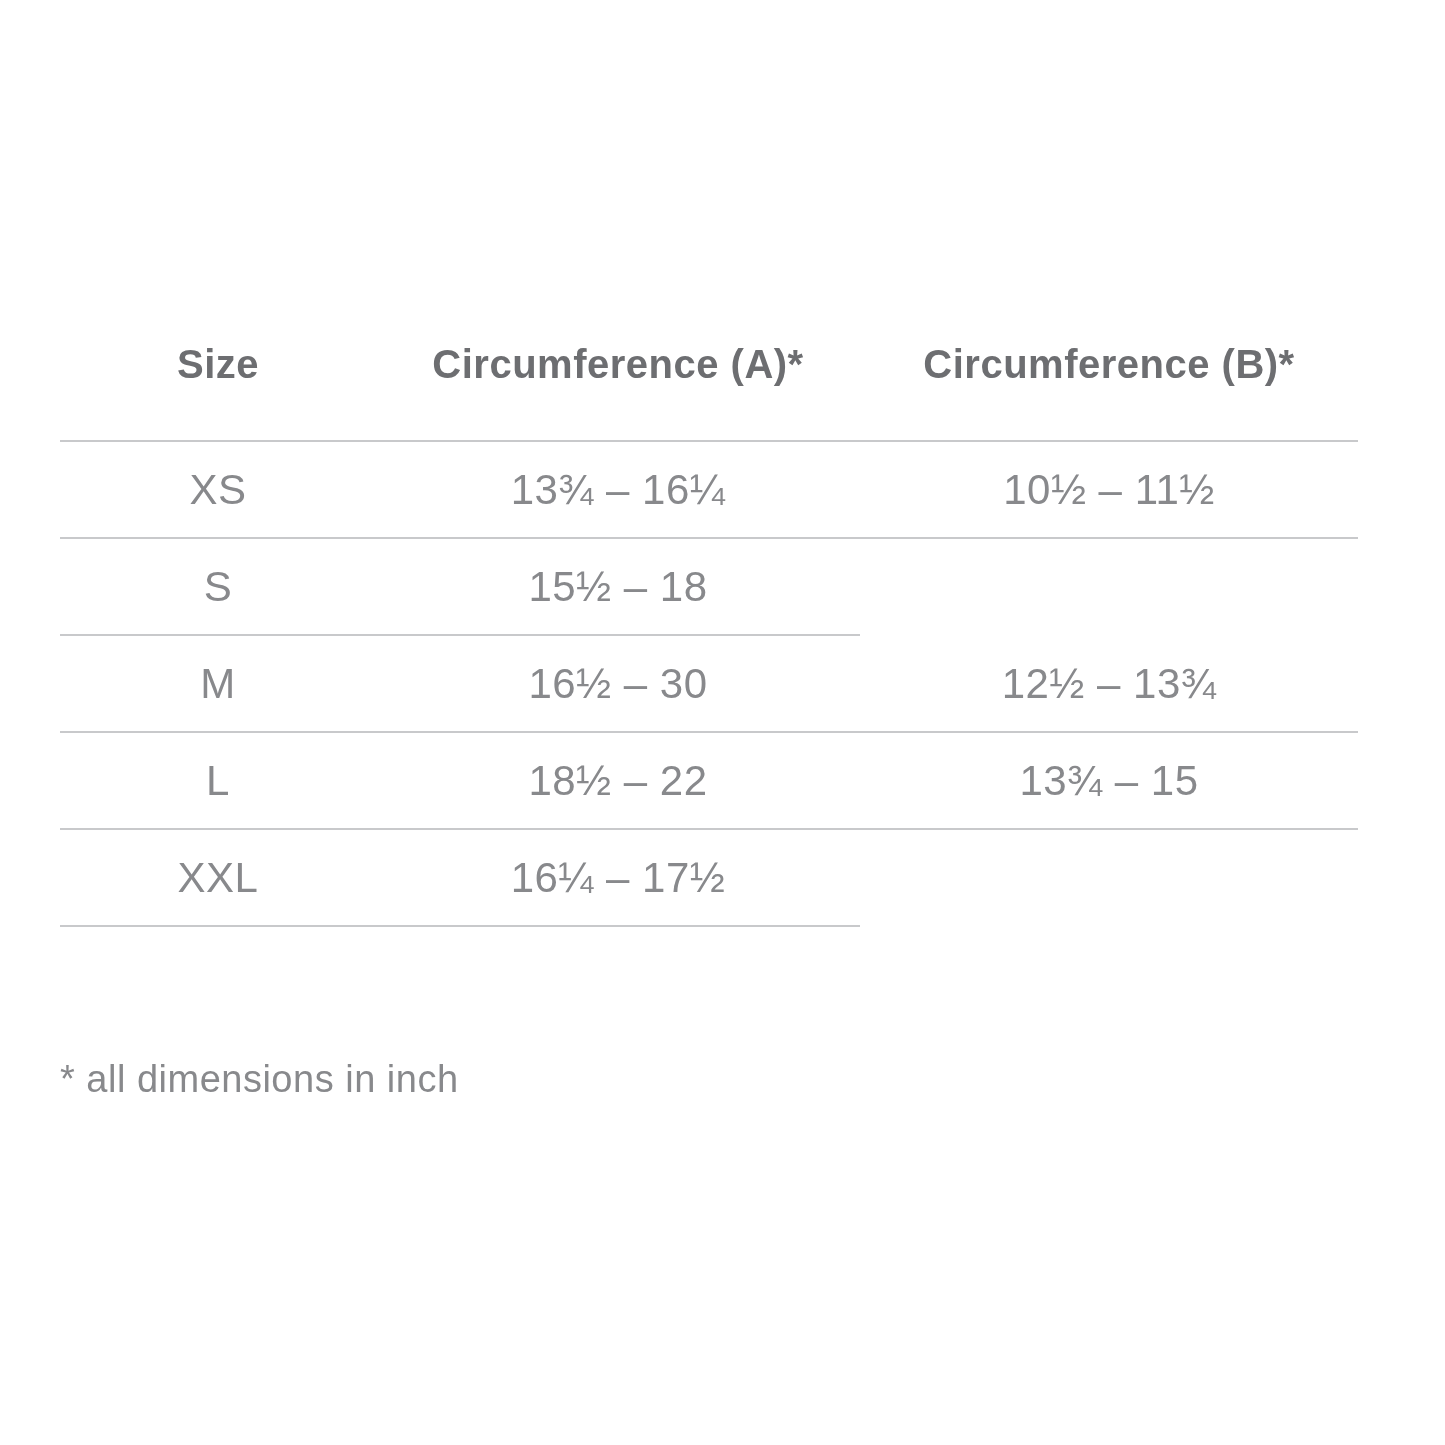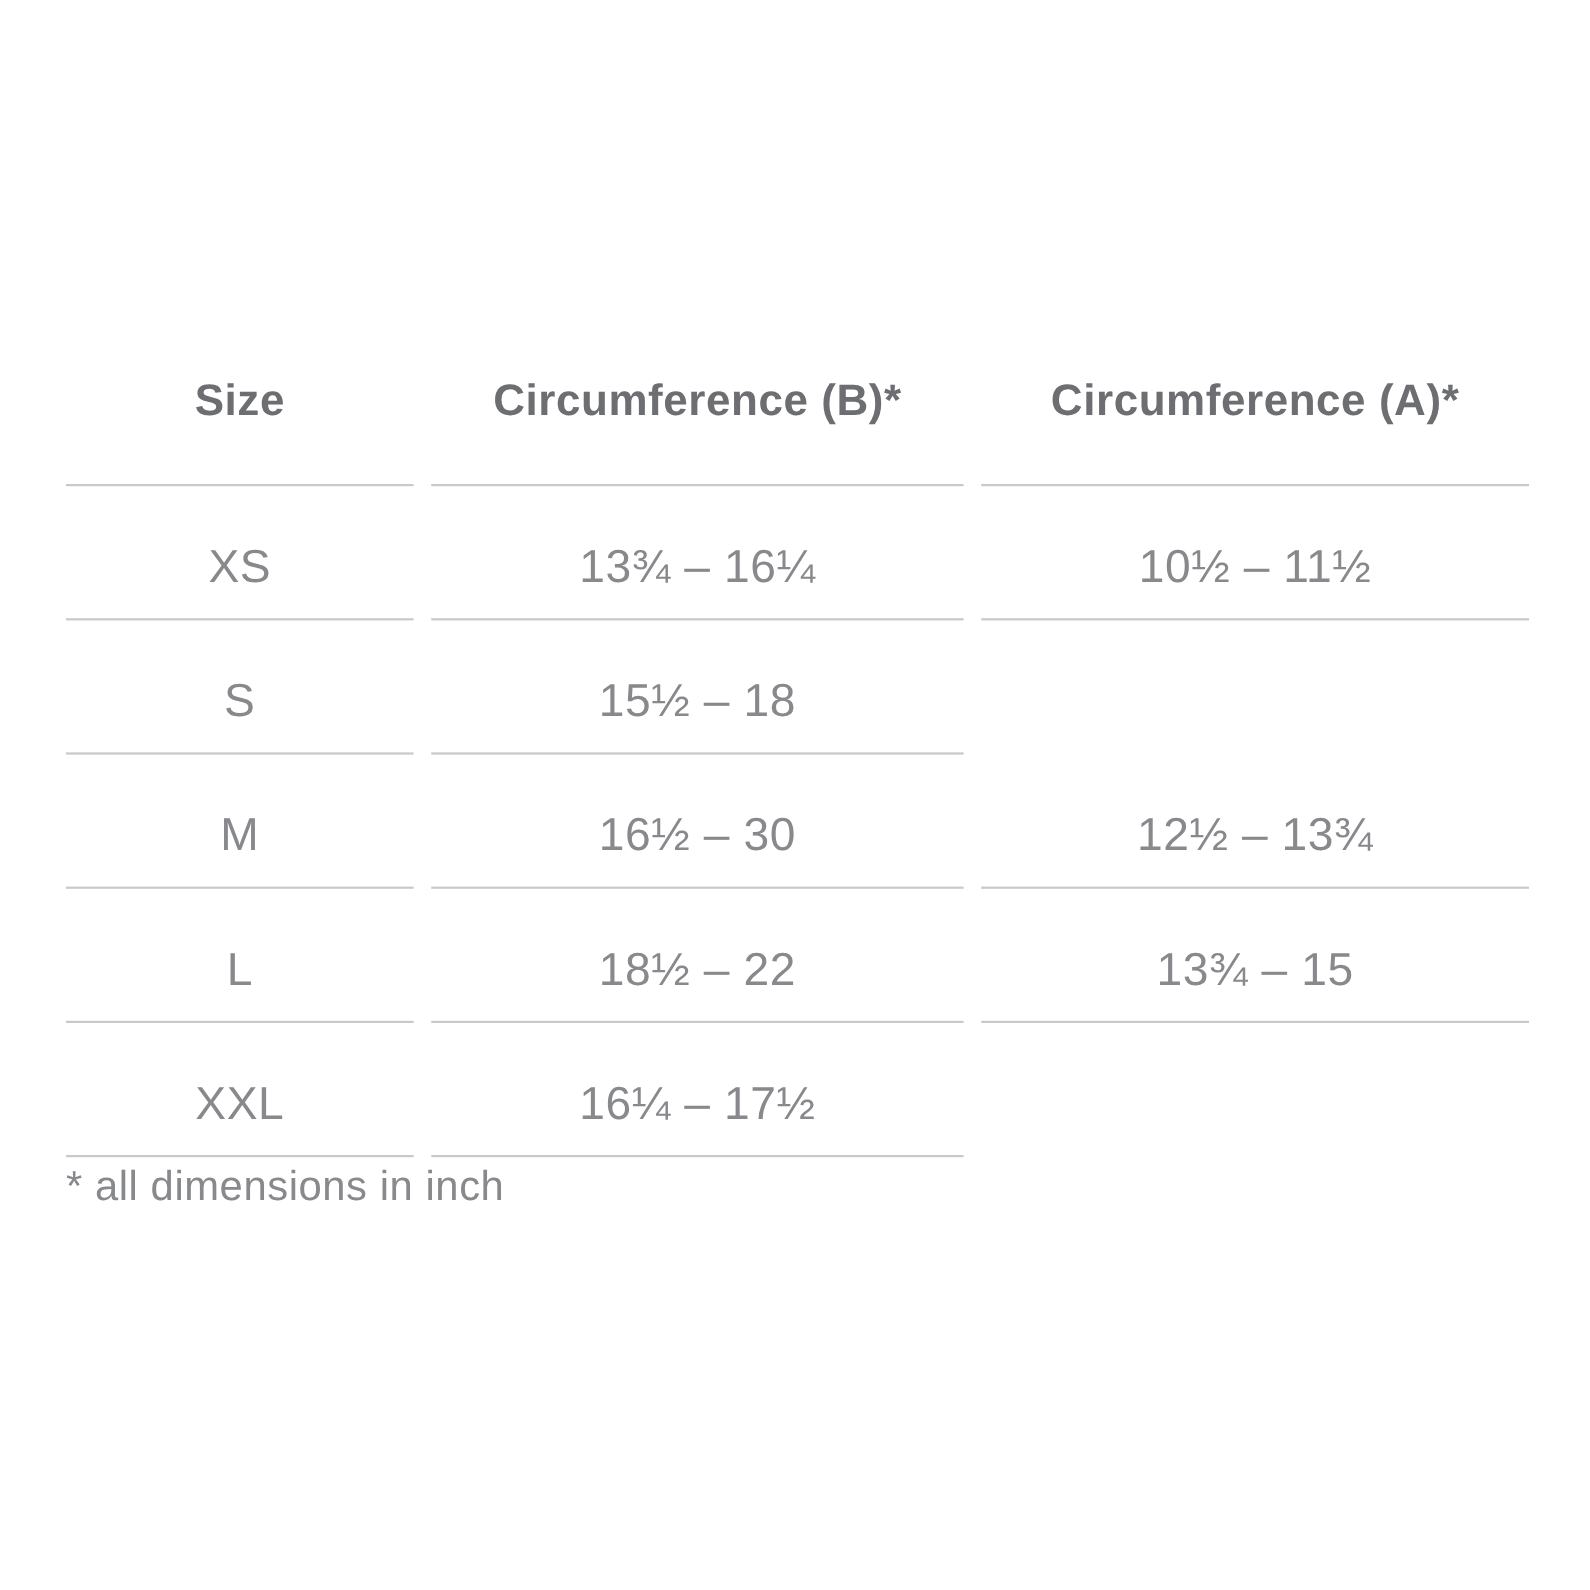--- a/index.html
+++ b/index.html
@@ -16,21 +16,20 @@
   }
   .size-table {
     position: absolute;
     left: 60px;
     top: 330px;
     width: 1330px;
   }
   .t-row {
     display: grid;
     grid-template-columns: 316px 484px 498px;
-    column-gap: 16px;
   }
   .t-cell {
     border-bottom: 2px solid var(--divider, #c8c9cb);
     display: flex;
     align-items: center;
     justify-content: center;
     letter-spacing: 0.5px;
   }
   .t-row.header .t-cell {
     height: 98px;
@@ -38,40 +37,39 @@
     padding-top: 12px;
     font-size: 40px;
     font-weight: bold;
     color: var(--text-primary, #6d6e71);
   }
   .t-row.data .t-cell {
     height: 95px;
     font-size: 42px;
     font-weight: normal;
     color: var(--text-secondary, #88898c);
-    margin-top: 25px;
   }
   .footnote {
     position: absolute;
     left: 60px;
     top: 1058px;
     font-size: 38px;
     letter-spacing: 0.5px;
     color: var(--text-secondary, #88898c);
   }
 </style>
 </head>
 <body style="--bg: #ffffff; --text-primary: #6d6e71; --text-secondary: #88898c; --divider: #c8c9cb;">
 
 <div class="size-table">
 
   <div class="t-row header">
     <div class="t-cell">Size</div>
+    <div class="t-cell">Circumference (A)*</div>
     <div class="t-cell">Circumference (B)*</div>
-    <div class="t-cell">Circumference (A)*</div>
   </div>
 
   <div class="t-row data">
     <div class="t-cell">XS</div>
     <div class="t-cell">13¾ – 16¼</div>
     <div class="t-cell">10½ – 11½</div>
   </div>
 
   <div class="t-row data">
     <div class="t-cell">S</div>

